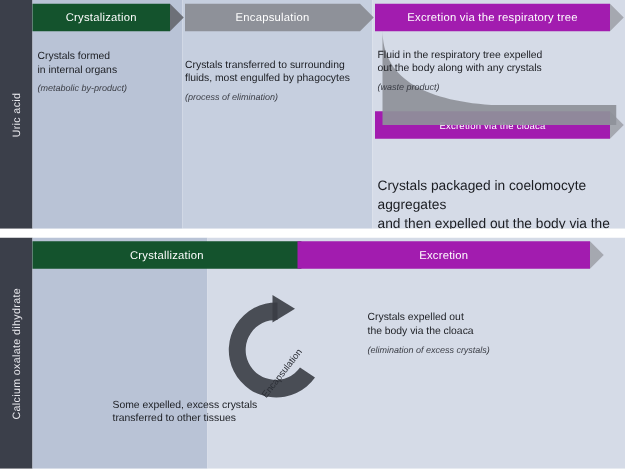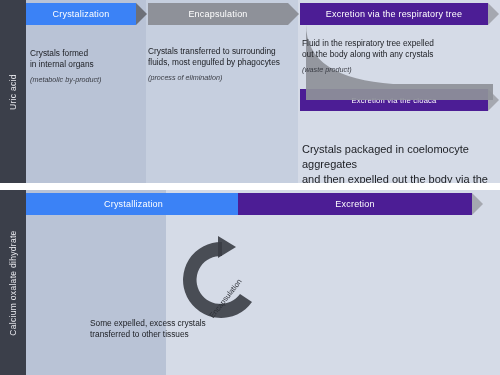--- a/index.html
+++ b/index.html
@@ -28,23 +28,23 @@
   .c1b{left:0;width:140px;background:#b9c3d6;}
   .c2b{left:140px;right:0;background:#d5dbe7;}
 
   
   .arrowbar{position:absolute;height:22px;color:#ffffff;font-size:9px;
             display:flex;align-items:center;justify-content:center;
             letter-spacing:.2px;}
   .arrowbar .cap{position:absolute;right:-11px;top:0;width:0;height:0;
             border-top:11px solid transparent;border-bottom:11px solid transparent;}
 
-  .ab-dark{background:#3b82f6;} .ab-dark .cap{border-left:11px solid #6d7078;}
+  .ab-dark{background:#14532d;} .ab-dark .cap{border-left:11px solid #6d7078;}
   .ab-mid{background:#8e9199;}  .ab-mid .cap{border-left:11px solid #8e9199;}
-  .ab-lite{background:#4c1d95;} .ab-lite .cap{border-left:11px solid #a5a8b0;}
+  .ab-lite{background:#a21caf;} .ab-lite .cap{border-left:11px solid #a5a8b0;}
 
   
   .tb{position:absolute;color:#1b1d22;line-height:1.35;}
   .tb .main{font-size:8.3px;}
   .tb .sub{font-size:7.2px;font-style:italic;color:#3a3d45;margin-top:5px;}
 
   
   .swoosh{position:absolute;left:272px;top:22px;width:202px;height:82px;}
 
   
@@ -82,21 +82,21 @@
       </div>
       <div class="arrowbar ab-lite" style="left:274px;top:89px;width:188px;font-size:7.6px;">
         <span>Excretion via the cloaca</span>
         <i class="cap"></i>
       </div>
 
       <svg class="swoosh" viewBox="0 0 202 82">
         <path d="M8 2 C 8 40, 40 58, 95 62 L 195 62 L 195 78 L 8 78 Z" fill="#8e9199" opacity="0.92"></path>
       </svg>
 
-      <div class="tb" style="left:4px;top:48px;width:112px;">
+      <div class="tb" style="left:4px;top:39px;width:112px;">
         <div class="main" style="white-space:pre-line">Crystals formed
 in internal organs</div>
         <div class="sub">(metabolic by-product)</div>
       </div>
 
       <div class="tb" style="left:122px;top:46px;width:148px;">
         <div class="main" style="white-space:pre-line">Crystals transferred to surrounding
 fluids, most engulfed by phagocytes</div>
         <div class="sub">(process of elimination)</div>
       </div>
@@ -139,16 +139,21 @@
         <polygon points="44,4 44,26 62,15" fill="#3a3d45" opacity="0.9"></polygon>
       </svg>
       <span class="circlabel" style="left:176px;top:104px;">Encapsulation</span>
 
 
       <div class="tb" style="left:64px;top:128px;width:180px;">
         <div class="main" style="white-space:pre-line">Some expelled, excess crystals
 transferred to other tissues</div>
       </div>
 
+      <div class="tb" style="left:268px;top:58px;width:200px;">
+        <div class="main" style="white-space:pre-line">Crystals expelled out
+the body via the cloaca</div>
+        <div class="sub">(elimination of excess crystals)</div>
+      </div>
     </div>
   </div>
 
 </div>
 
 </body></html>

